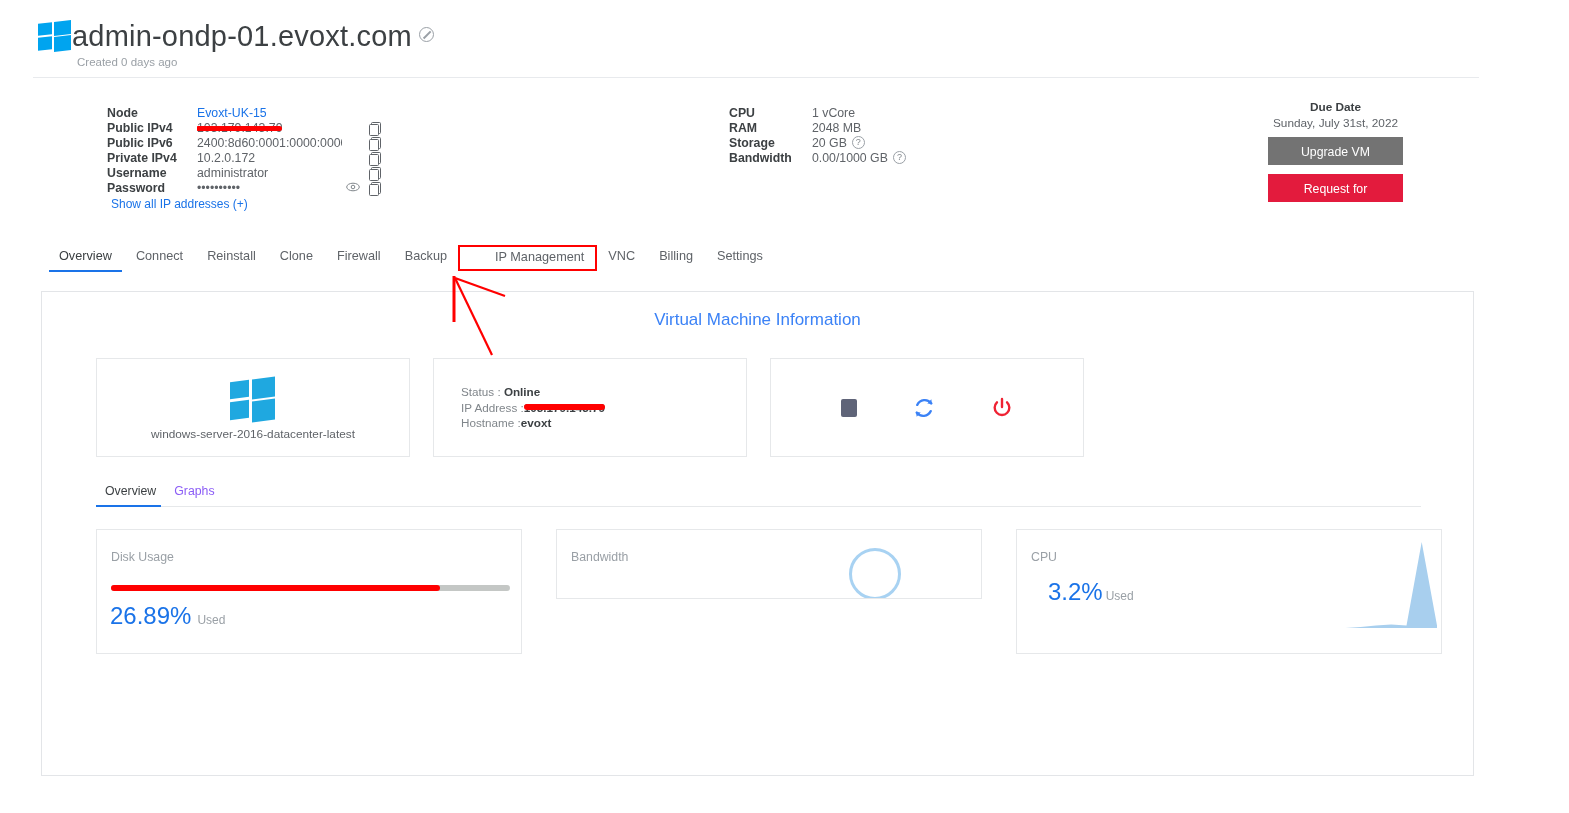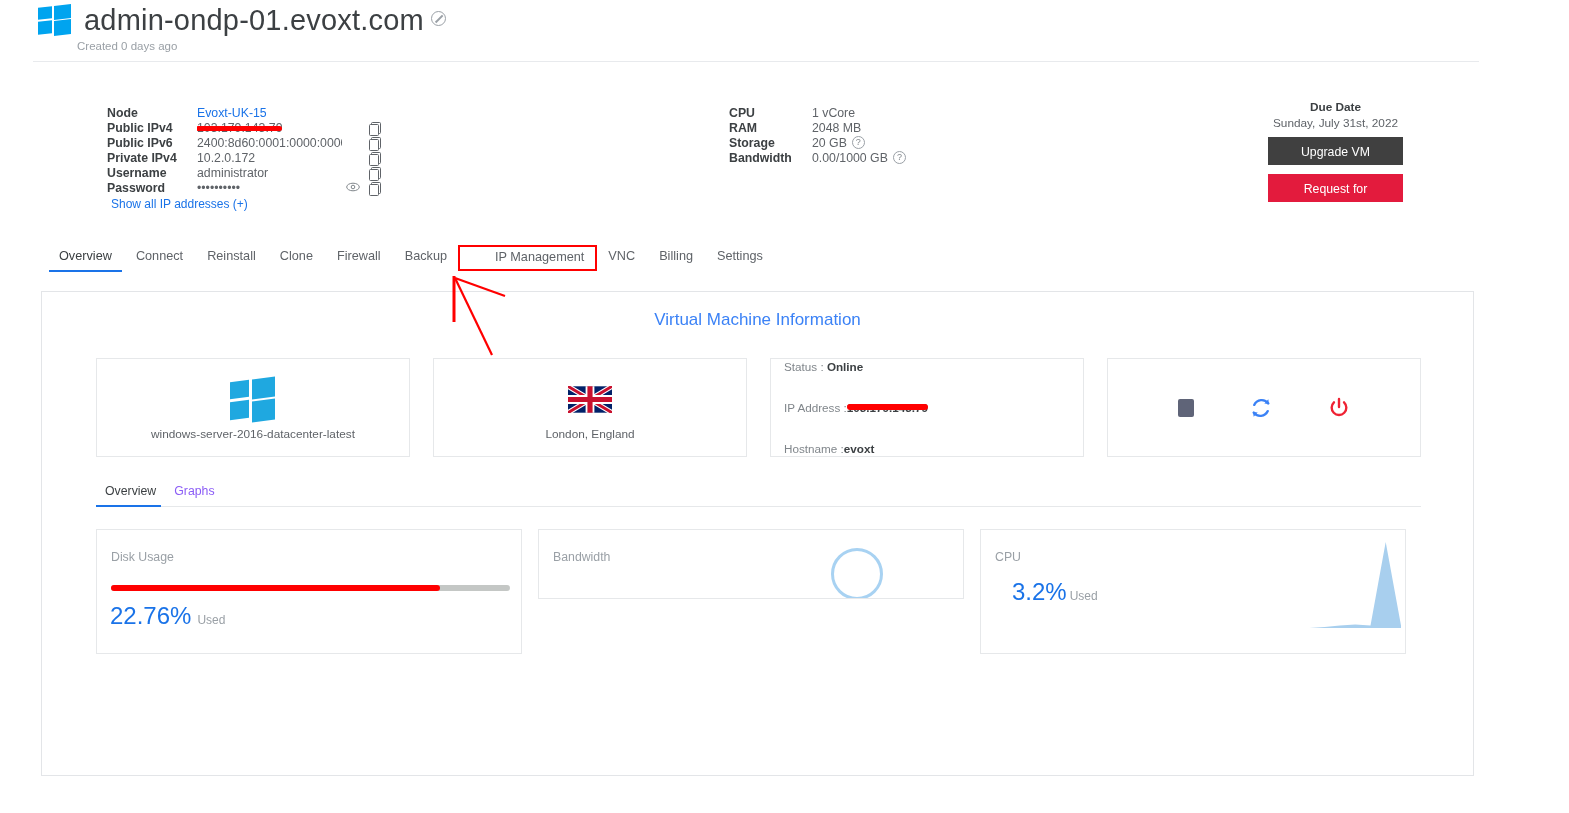--- a/index.html
+++ b/index.html
@@ -9,21 +9,21 @@
     width: 1569px; height: 813px;
     background: #ffffff;
     font-family: "Liberation Sans", sans-serif;
     color: #3c4043;
     overflow: hidden;
   }
   .page { position: relative; width: 1569px; height: 813px; }
 
   
   .header { position: absolute; left: 0; top: 0; width: 1569px; }
-  .hdr-row { display: flex; align-items: center; gap: 12px; padding-left: 38px; padding-top: 4px; }
+  .hdr-row { display: flex; align-items: center; padding-left: 38px; padding-top: 20px; }
   .win-logo { width: 34px; height: 32px; position: relative; flex: 0 0 auto; }
   .win-logo i { position: absolute; background: #00a4ef; display: block; }
   .win-logo i.a { left: 0;  top: 3px;  width: 14px; height: 12px; transform: skewY(-6deg); }
   .win-logo i.b { left: 16px; top: 1px; width: 17px; height: 14px; transform: skewY(-6deg); }
   .win-logo i.c { left: 0;  top: 17px; width: 14px; height: 13px; transform: skewY(-6deg); }
   .win-logo i.d { left: 16px; top: 16px; width: 17px; height: 15px; transform: skewY(-6deg); }
 
   .page-title { font-size: 29px; font-weight: 400; color: #3c4043; letter-spacing: .2px; line-height: 1; }
   .edit-circle { width: 15px; height: 15px; border: 1.4px solid #9aa0a6; border-radius: 50%;
                  position: relative; display: inline-block; margin-left: 7px; vertical-align: 4px; cursor: pointer; }
@@ -58,21 +58,21 @@
   .specs .kv-val { width: auto; display: flex; align-items: center; gap: 5px; }
   .qmark { width: 13px; height: 13px; border-radius: 50%; border: 1.2px solid #9aa0a6;
            font-size: 9px; line-height: 11px; text-align: center; color: #80868b; cursor: pointer; }
 
   .due { position: absolute; left: 1268px; top: 0; width: 135px; text-align: center; }
   .due-title { font-size: 11.8px; font-weight: bold; color: #3c4043; margin-bottom: 2px; }
   .due-date { font-size: 11.8px; color: #5f6368; margin-bottom: 7px; }
   .btn { display: block; width: 135px; height: 28px; line-height: 28px; text-align: center;
          color: #fff; font-size: 12.3px; border: none; cursor: pointer; margin-bottom: 9px;
          font-family: "Liberation Sans", sans-serif; }
-  .btn-upgrade { background: #404040; }
+  .btn-upgrade { background: #737373; }
   .btn-cancel { background: #e31b3d; }
 
   
   .tabs { position: absolute; top: 249px; left: 47px; display: flex; align-items: flex-start; gap: 0; }
   .tab { font-size: 12.7px; color: #5f6368; padding: 0 12px 9px 12px; cursor: pointer;
          position: relative; white-space: nowrap; }
   .tab.active { color: #3c4043; }
   .tab.active::after { content: ""; position: absolute; left: 2px; right: 2px; bottom: 0; height: 2.5px; background: #1a73e8; }
   .tab.boxed { outline: 2px solid #ff0000; outline-offset: -1px; padding-bottom: 6px; margin-top: -3px;
                padding-top: 4px; padding-left: 36px; }
@@ -91,40 +91,40 @@
   .card-img { height: 50px; display: flex; align-items: center; justify-content: center; }
   .card-cap { font-size: 11.8px; color: #5f6368; margin-top: 3px; }
 
   .win-big { width: 46px; height: 44px; position: relative; }
   .win-big i { position: absolute; background: #1fa8e0; display: block; }
   .win-big i.a { left: 0;  top: 4px;  width: 19px; height: 17px; transform: skewY(-7deg); }
   .win-big i.b { left: 22px; top: 1px; width: 23px; height: 20px; transform: skewY(-7deg); }
   .win-big i.c { left: 0;  top: 24px; width: 19px; height: 18px; transform: skewY(-7deg); }
   .win-big i.d { left: 22px; top: 23px; width: 23px; height: 21px; transform: skewY(-7deg); }
 
-  .card.status { align-items: flex-start; justify-content: space-between; padding-left: 13px; }
+  .card.status { align-items: flex-start; justify-content: center; padding-left: 27px; }
   .status-line { font-size: 11.7px; color: #80868b; line-height: 15.5px; white-space: nowrap; position: relative; }
   .status-line b { color: #3c4043; font-weight: bold; }
   .ip-red { position: relative; display: inline-block; }
   .ip-red::after { content: ""; position: absolute; left: 0; top: 4px; width: 100%; height: 6px;
                    background: #ff0000; border-radius: 3px; }
 
   .card.actions { flex-direction: row; justify-content: space-around; align-items: center; padding: 0 42px; }
   .act { cursor: pointer; display: flex; align-items: center; justify-content: center; }
   .stop-sq { width: 16px; height: 18px; background: #5f6478; border-radius: 2px; }
 
   
   .subtabs { margin: 27px 0 0 54px; display: flex; align-items: flex-end;
              border-bottom: 1px solid #e6e8ea; width: 1325px; }
   .subtab { font-size: 12.3px; color: #8b5cf6; padding: 0 9px 8px 9px; cursor: pointer; position: relative; }
   .subtab.active { color: #3c4043; }
   .subtab.active::after { content: ""; position: absolute; left: 0; right: 4px; bottom: -1px; height: 2.5px; background: #1a73e8; }
 
   
-  .metrics { display: flex; gap: 16px; margin: 22px 0 0 54px; }
+  .metrics { display: flex; gap: 34px; margin: 22px 0 0 54px; }
   .mcard { border: 1px solid #e6e8ea; background: #fff; position: relative; overflow: hidden; }
   .m1 { width: 426px; height: 125px; }
   .m2 { width: 426px; height: 70px; }
   .m3 { width: 426px; height: 125px; }
   .mlabel { font-size: 12.3px; color: #9aa0a6; position: absolute; left: 14px; top: 20px; }
   .bar-track { position: absolute; left: 14px; top: 55px; width: 399px; height: 6px;
                background: #c4c7c5; border-radius: 3px; }
   .bar-fill { height: 6px; background: #ff0000; border-radius: 3px; }
   .big-pct { position: absolute; left: 13px; top: 72px; font-size: 24px; color: #1a73e8; font-weight: 400; }
   .big-pct .used { font-size: 12px; color: #9aa0a6; margin-left: 6px; }
@@ -256,32 +256,20 @@
           <span class="win-big">
               <i class="a"></i>
               <i class="b"></i>
               <i class="c"></i>
               <i class="d"></i>
             </span>
         </div>
         <div class="card-cap">windows-server-2016-datacenter-latest</div>
       </div>
 
-      <div class="card">
-        <div class="card-img">
-          <svg width="44" height="27" viewBox="0 0 60 36" aria-hidden="true">
-            <rect width="60" height="36" fill="#012169"></rect>
-            <path d="M0,0 L60,36 M60,0 L0,36" stroke="#fff" stroke-width="7"></path>
-            <path d="M0,0 L60,36 M60,0 L0,36" stroke="#C8102E" stroke-width="4"></path>
-            <path d="M30,0 V36 M0,18 H60" stroke="#fff" stroke-width="12"></path>
-            <path d="M30,0 V36 M0,18 H60" stroke="#C8102E" stroke-width="7"></path>
-          </svg>
-        </div>
-        <div class="card-cap">London, England</div>
-      </div>
 
       <div class="card status">
         <div class="status-line">
           <span>Status :</span>
           <b>Online</b>
         </div>
         <div class="status-line">
           <span>IP Address :</span><b class="ip-red">103.179.143.79</b>
         </div>
         <div class="status-line">
@@ -316,21 +304,21 @@
     </div>
 
     <div class="metrics">
 
       <div class="mcard m1">
         <div class="mlabel">Disk Usage</div>
         <div class="bar-track">
           <div class="bar-fill" id="disk-bar" style="width: 82.51%; background: rgb(255, 0, 0);"></div>
         </div>
         <div class="big-pct">
-          <span>22.76%</span><span class="used">Used</span>
+          <span>26.89%</span><span class="used">Used</span>
         </div>
       </div>
 
       <div class="mcard m2">
         <div class="mlabel">Bandwidth</div>
         <div class="spinner"></div>
       </div>
 
       <div class="mcard m3">
         <div class="mlabel">CPU</div>

